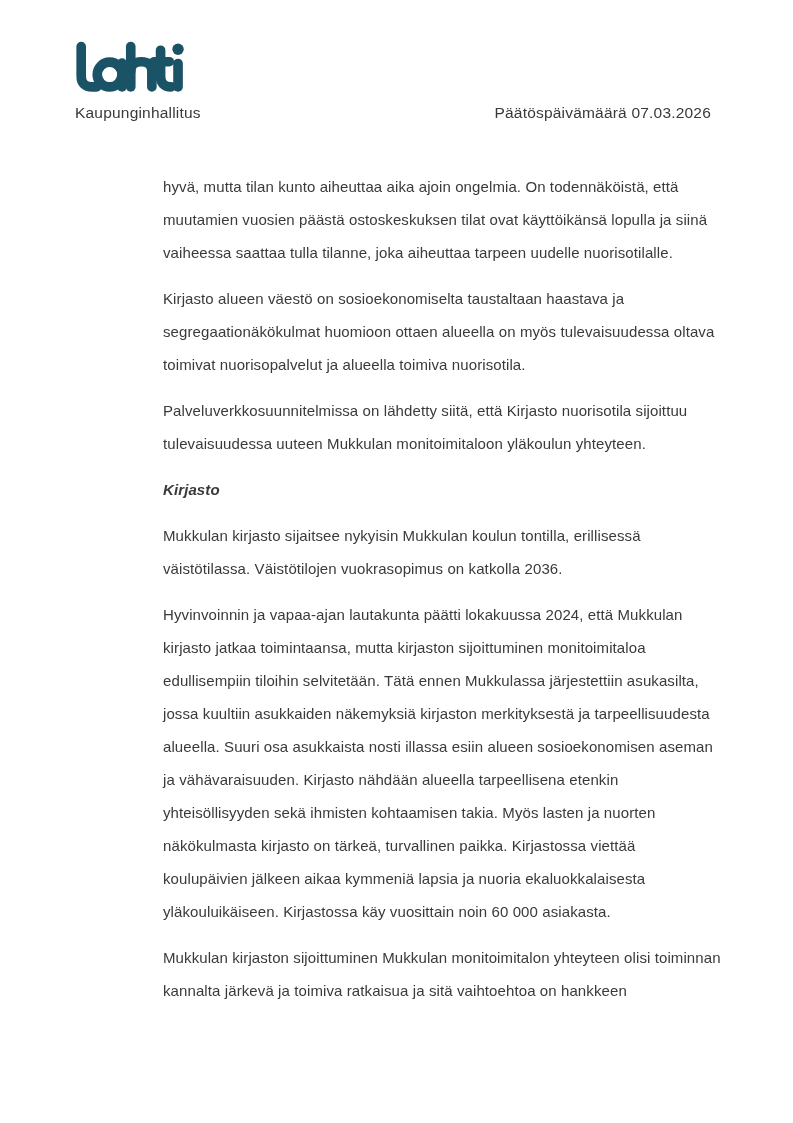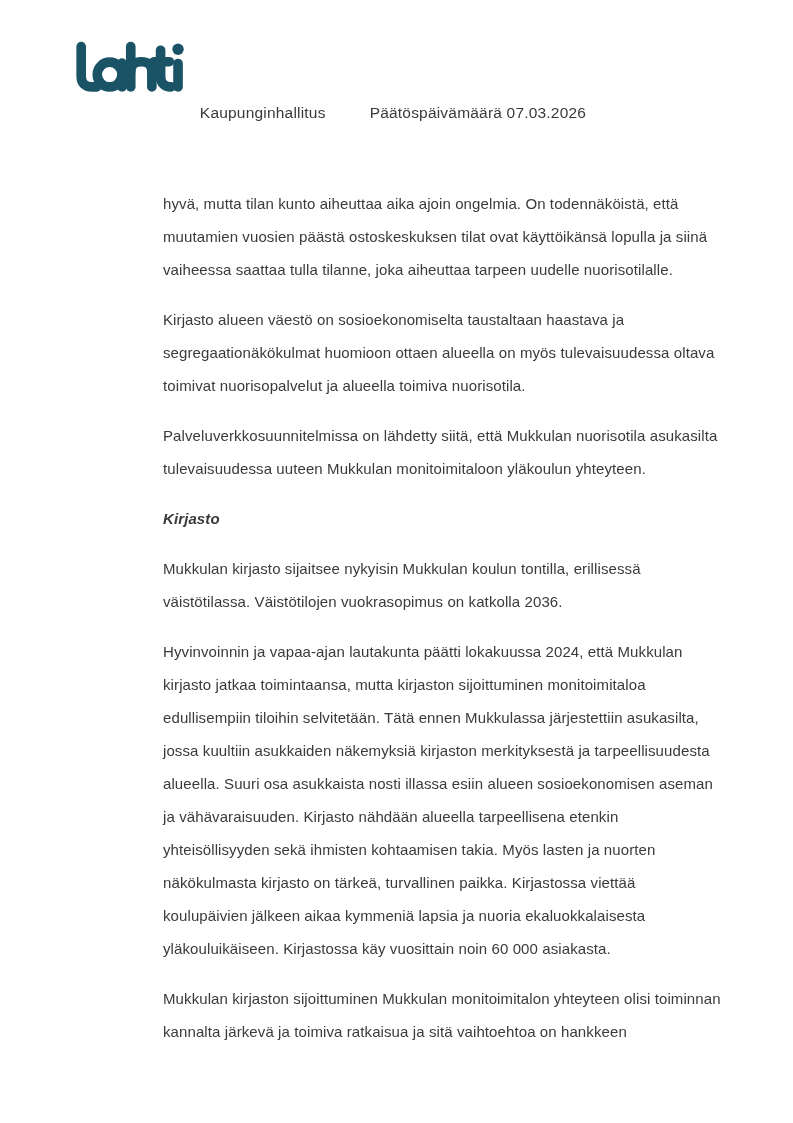--- a/index.html
+++ b/index.html
@@ -41,39 +41,39 @@
     clip: rect(0 0 0 0);
     white-space: nowrap;
   }
   
   .header-row {
     position: absolute;
     left: 75px;
     right: 82px;
     top: 104px;
     display: flex;
-    justify-content: center;
+    justify-content: space-between;
     align-items: baseline;
     font-size: 15.5px;
     letter-spacing: 0.2px;
     color: var(--text, #3a3a3a);
     gap: 44px;
   }
   
   .body-col {
     position: absolute;
     left: 163px;
     top: 170px;
     width: 560px;
     font-size: 15px;
     line-height: 33px;
     letter-spacing: 0.1px;
     color: var(--text, #3a3a3a);
   }
-  .body-col p { margin: 17px 0 13px 0; }
+  .body-col p { margin: 0 0 13px 0; }
   .body-col p.heading { font-weight: bold; font-style: italic; }
 </style>
 </head>
 <body>
 
 <div class="page">
 
   <div class="logo">
     <svg viewBox="0 0 122 62" aria-hidden="true">
 
@@ -95,20 +95,20 @@
   </div>
 
   <div class="header-row">
     <span>Kaupunginhallitus</span>
     <span>Päätöspäivämäärä 07.03.2026</span>
   </div>
 
   <div class="body-col" id="body-col">
       <p class="para">hyvä, mutta tilan kunto aiheuttaa aika ajoin ongelmia. On todennäköistä, että muutamien vuosien päästä ostoskeskuksen tilat ovat käyttöikänsä lopulla ja siinä vaiheessa saattaa tulla tilanne, joka aiheuttaa tarpeen uudelle nuorisotilalle.</p>
       <p class="para">Kirjasto alueen väestö on sosioekonomiselta taustaltaan haastava ja segregaationäkökulmat huomioon ottaen alueella on myös tulevaisuudessa oltava toimivat nuorisopalvelut ja alueella toimiva nuorisotila.</p>
-      <p class="para">Palveluverkkosuunnitelmissa on lähdetty siitä, että Mukkulan nuorisotila asukasilta tulevaisuudessa uuteen Mukkulan monitoimitaloon yläkoulun yhteyteen.</p>
+      <p class="para">Palveluverkkosuunnitelmissa on lähdetty siitä, että Kirjasto nuorisotila sijoittuu tulevaisuudessa uuteen Mukkulan monitoimitaloon yläkoulun yhteyteen.</p>
       <p class="heading">Kirjasto</p>
       <p class="para">Mukkulan kirjasto sijaitsee nykyisin Mukkulan koulun tontilla, erillisessä väistötilassa. Väistötilojen vuokrasopimus on katkolla 2036.</p>
       <p class="para">Hyvinvoinnin ja vapaa-ajan lautakunta päätti lokakuussa 2024, että Mukkulan kirjasto jatkaa toimintaansa, mutta kirjaston sijoittuminen monitoimitaloa edullisempiin tiloihin selvitetään. Tätä ennen Mukkulassa järjestettiin asukasilta, jossa kuultiin asukkaiden näkemyksiä kirjaston merkityksestä ja tarpeellisuudesta alueella. Suuri osa asukkaista nosti illassa esiin alueen sosioekonomisen aseman ja vähävaraisuuden. Kirjasto nähdään alueella tarpeellisena etenkin yhteisöllisyyden sekä ihmisten kohtaamisen takia. Myös lasten ja nuorten näkökulmasta kirjasto on tärkeä, turvallinen paikka. Kirjastossa viettää koulupäivien jälkeen aikaa kymmeniä lapsia ja nuoria ekaluokkalaisesta yläkouluikäiseen. Kirjastossa käy vuosittain noin 60 000 asiakasta.</p>
       <p class="para">Mukkulan kirjaston sijoittuminen Mukkulan monitoimitalon yhteyteen olisi toiminnan kannalta järkevä ja toimiva ratkaisua ja sitä vaihtoehtoa on hankkeen</p>
     </div>
 
 </div>
 
 </body></html>

